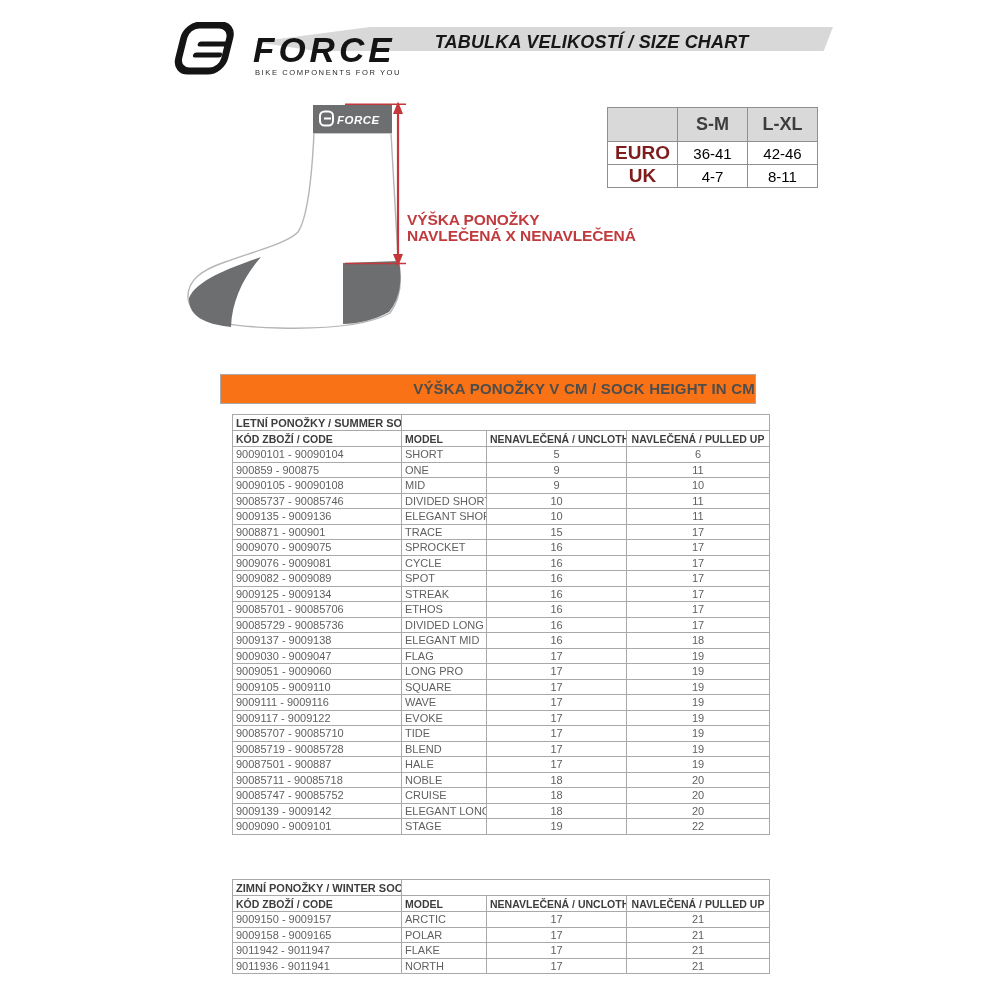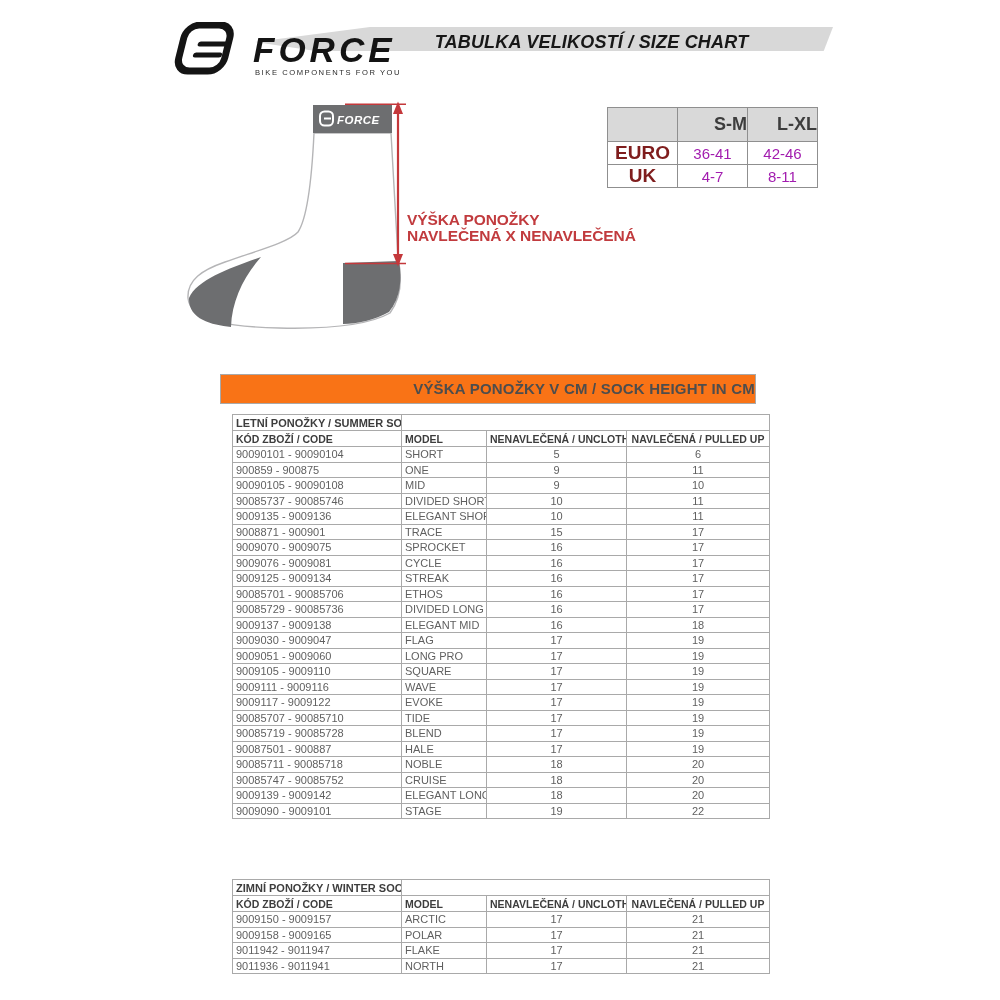--- a/index.html
+++ b/index.html
@@ -15,22 +15,22 @@
   }
   .title-bar span{
     display:block;line-height:31px;text-align:center;padding-left:95px;
     font-style:italic;font-weight:bold;font-size:18px;color:#171717;letter-spacing:.2px;
   }
   .logo{position:absolute;left:145px;top:22px;width:300px;height:60px;}
 
   
   .size-table{position:absolute;left:607px;top:107px;border-collapse:collapse;table-layout:fixed;}
   .size-table th,.size-table td{border:1px solid #8f8f8f;text-align:center;padding:0;}
-  .size-table thead th{background:#d9d9d9;width:69px;height:33px;font-size:18px;font-weight:bold;color:#3d3d3d;text-align:right;}
-  .size-table tbody td{height:20px;font-size:15px;color:#a21caf;background:#ffffff;}
+  .size-table thead th{background:#d9d9d9;width:69px;height:33px;font-size:18px;font-weight:bold;color:#3d3d3d;}
+  .size-table tbody td{height:20px;font-size:15px;color:#000000;background:#ffffff;}
   .size-table tbody td:first-child{font-size:19px;font-weight:bold;color:#7f1d1d;}
 
   
   .sock{position:absolute;left:175px;top:95px;width:250px;height:250px;}
   .sock-note{
     position:absolute;left:407px;top:212px;color:#c13b3e;
     font-size:15.5px;font-weight:700;line-height:16px;letter-spacing:-.1px;white-space:nowrap;
   }
 
   
@@ -191,20 +191,26 @@
         <td>16</td>
         <td>17</td>
       </tr>
       <tr>
         <td>9009076 - 9009081</td>
         <td>CYCLE</td>
         <td>16</td>
         <td>17</td>
       </tr>
       <tr>
+        <td>9009082 - 9009089</td>
+        <td>SPOT</td>
+        <td>16</td>
+        <td>17</td>
+      </tr>
+      <tr>
         <td>9009125 - 9009134</td>
         <td>STREAK</td>
         <td>16</td>
         <td>17</td>
       </tr>
       <tr>
         <td>90085701 - 90085706</td>
         <td>ETHOS</td>
         <td>16</td>
         <td>17</td>

